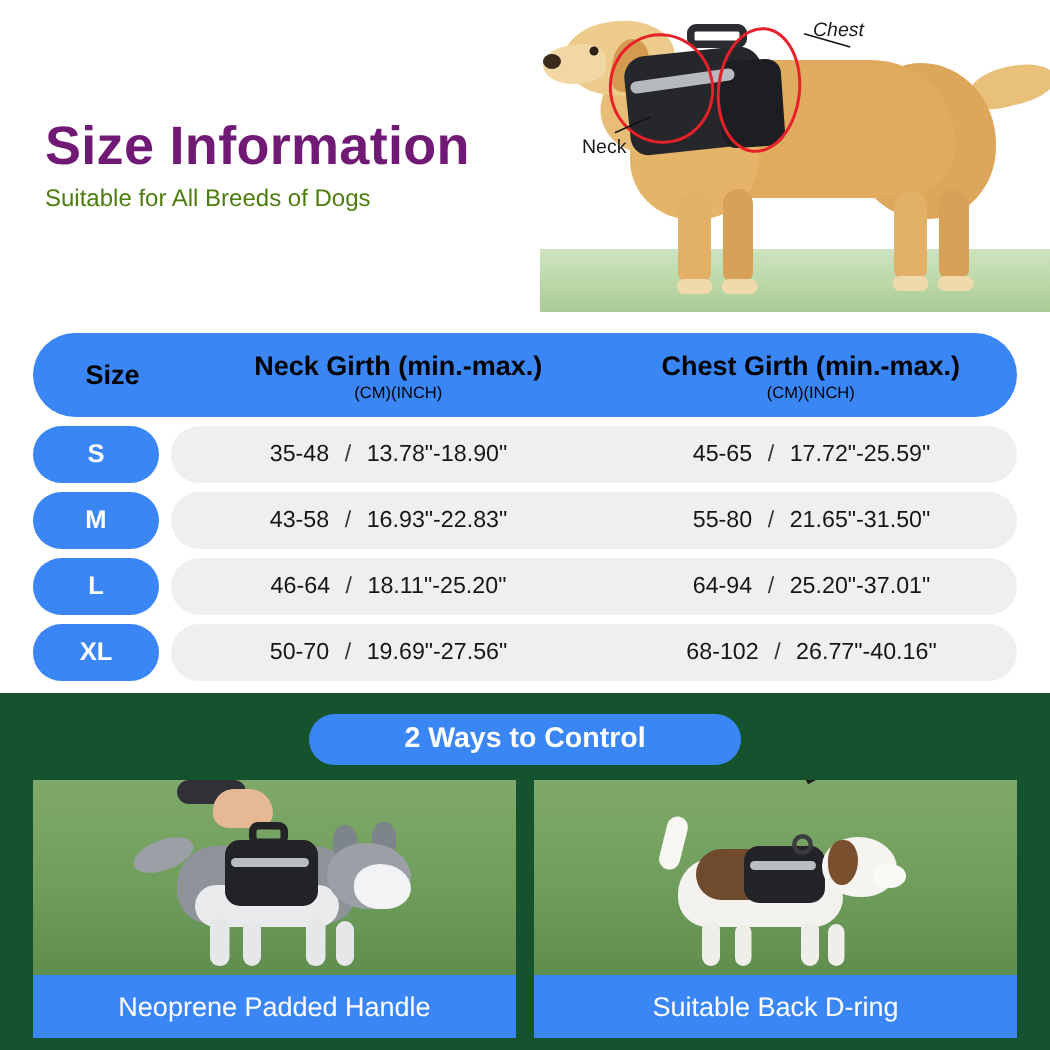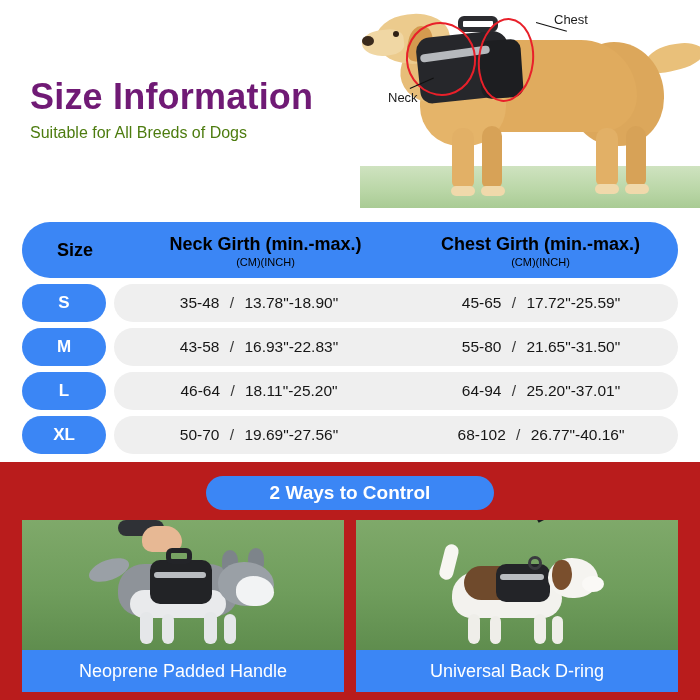--- a/index.html
+++ b/index.html
@@ -177,21 +177,21 @@
     background: #111;
     height: 1.4px;
     transform-origin: left center;
   }
   .hero-label {
     position: absolute;
     font-size: 13px;
     color: #1b1b1b;
   }
   .label-neck { left: 28px; top: 90px; }
-  .label-chest { left: 194px; top: 12px; }
+  .label-chest { left: 182px; top: 12px; font-style: italic; }
 
   
   .title-block {
     position: absolute;
     left: 30px; top: 76px;
   }
   .title {
     font-size: 36px;
     font-weight: bold;
     color: #701a75;
@@ -277,21 +277,21 @@
     flex: 1;
     text-align: center;
   }
   .sep { opacity: .85; padding: 0 6px; }
 
   
   .bottom {
     position: absolute;
     left: 0; top: 462px;
     width: 700px; height: 238px;
-    background: #b91c1c;
+    background: #14532d;
   }
   .pill {
     position: absolute;
     left: 206px; top: 14px;
     width: 288px; height: 34px;
     background: #3b86f5;
     border-radius: 17px;
     color: #ffffff;
     font-size: 19px;
     font-weight: bold;
@@ -527,19 +527,19 @@
           <div class="beagle-leg" style="left:134px;top:96px;width:11px;height:28px;"></div>
           <div class="beagle-leg" style="left:178px;top:94px;width:12px;height:30px;"></div>
           <div class="beagle-leg" style="left:196px;top:96px;width:11px;height:28px;"></div>
           <div class="beagle-harness"></div>
           <div class="beagle-strip"></div>
           <div class="dring"></div>
           <div class="beagle-head"></div>
           <div class="beagle-ear"></div>
           <div class="beagle-snout"></div>
         </div>
-        <div class="card-caption">Universal Back D-ring</div>
+        <div class="card-caption">Suitable Back D-ring</div>
       </div>
 
     </div>
   </div>
 
 </div>
 
 </body></html>

